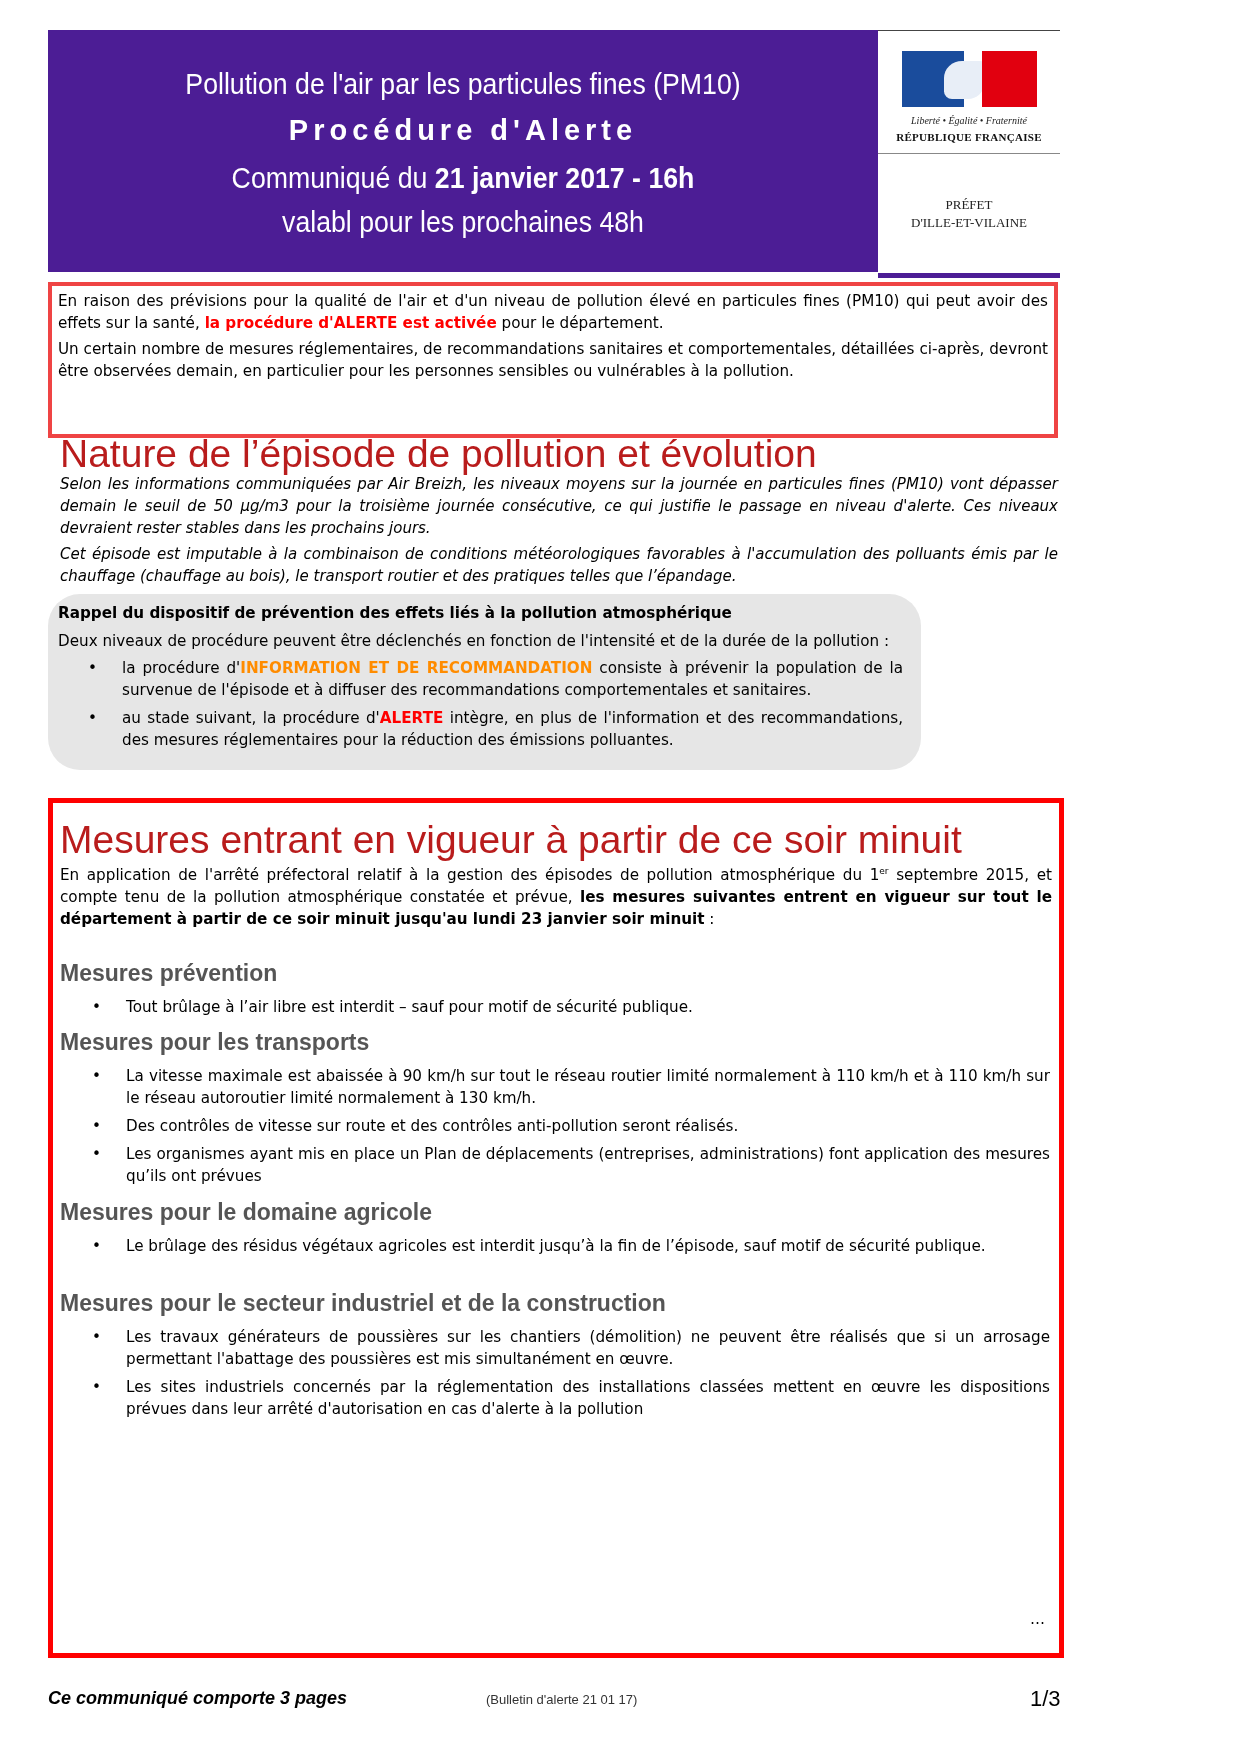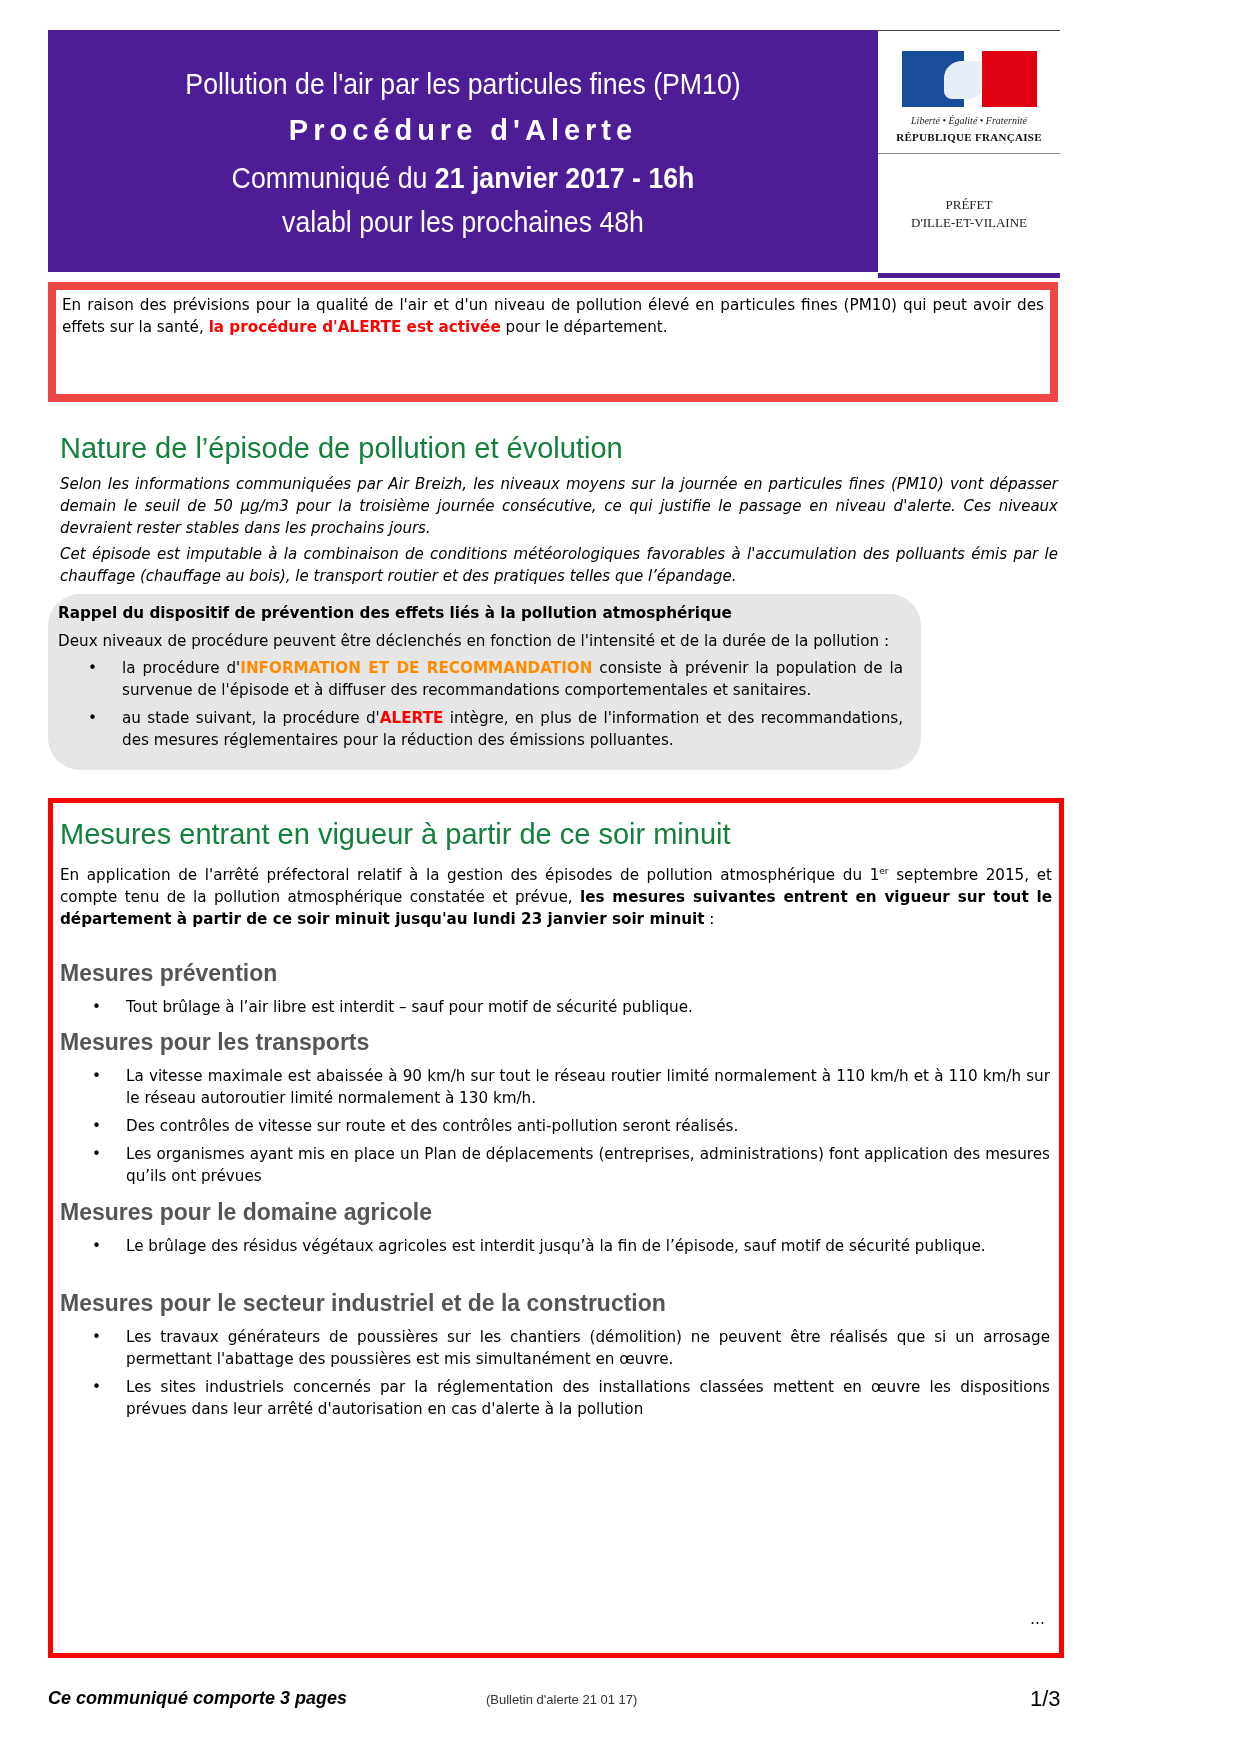--- a/index.html
+++ b/index.html
@@ -18,26 +18,26 @@
   .logo-top { position: absolute; left: 0; top: 0; width: 182px; height: 122px; border-bottom: 1px solid #888; }
   .flag { position: absolute; left: 24px; top: 20px; width: 135px; height: 56px; background: linear-gradient(90deg, #1f3d8c 0 46%, #ffffff 46% 60%, #ffffff 60% 100%); }
   .flag-inner { position: absolute; left: 0; top: 0; width: 62px; height: 56px; background: #1a4c9c; }
   .flag-face { position: absolute; left: 42px; top: 10px; width: 40px; height: 38px; border-radius: 45% 10% 40% 20%; background: #e8eef7; }
   .flag-red { position: absolute; right: 0; top: 0; width: 55px; height: 56px; background: #e1000f; }
   .devise { position: absolute; left: 0; right: 0; top: 84px; text-align: center; font-family: "Liberation Serif", serif; font-style: italic; font-size: 10px; color: #222; }
   .rf { position: absolute; left: 0; right: 0; top: 100px; text-align: center; font-family: "Liberation Serif", serif; font-size: 11px; font-weight: bold; color: #111; letter-spacing: 0.3px; }
   .prefet { position: absolute; left: 0; right: 0; top: 165px; text-align: center; font-family: "Liberation Serif", serif; font-size: 13px; color: #222; line-height: 18px; }
 
   
-  .intro-box { left: 48px; top: 282px; width: 1010px; height: 120px; border: 8px solid #ef4444; box-sizing: border-box; padding: 4px 6px 0 6px; font-size: 15.2px; line-height: 22px; text-align: justify; }
+  .intro-box { left: 48px; top: 282px; width: 1010px; height: 156px; border: 4px solid #ef4444; box-sizing: border-box; padding: 4px 6px 0 6px; font-size: 15.2px; line-height: 22px; text-align: justify; }
   .intro-box p { margin: 0 0 4px 0; }
   .red-bold { color: #ff0000; font-weight: bold; }
 
   
-  .h-big { font-family: "Liberation Sans", sans-serif; font-size: 29px; color: #15803d; }
+  .h-big { font-family: "Liberation Sans", sans-serif; font-size: 39px; color: #b91c1c; }
   .nature-title { left: 60px; top: 432px; }
   .italic-block { left: 48px; top: 473px; width: 1010px; font-style: italic; font-size: 15px; line-height: 22px; text-align: justify; }
   .italic-block p { margin: 0 0 4px 12px; }
 
   .grey-box { left: 48px; top: 594px; width: 873px; height: 176px; background: #e6e6e6; box-sizing: border-box; padding: 8px 18px 0 10px; font-size: 15.2px; line-height: 22px; border-radius: 32px; }
   .grey-box .gtitle { font-weight: bold; margin: 0 0 6px 0; }
   .grey-box .gintro { margin: 0 0 5px 0; }
   .bullet-row { position: relative; padding-left: 64px; text-align: justify; margin-bottom: 6px; }
   .bullet-row .dot { position: absolute; left: 30px; top: 0; }
   .orange-bold { color: #ff8c00; font-weight: bold; }
@@ -79,20 +79,21 @@
     <div class="rf">RÉPUBLIQUE FRANÇAISE</div>
   </div>
   <div class="prefet">
     <div>PRÉFET</div>
     <div>D'ILLE-ET-VILAINE</div>
   </div>
 </div>
 
 <div class="abs intro-box">
   <p><span>En raison des prévisions pour la qualité de l'air et d'un niveau de pollution élevé en particules fines (PM10) qui peut avoir des effets sur la santé, </span><span class="red-bold">la procédure d'ALERTE est activée</span><span> pour le département.</span></p>
+  <p>Un certain nombre de mesures réglementaires, de recommandations sanitaires et comportementales, détaillées ci-après, devront être observées demain, en particulier pour les personnes sensibles ou vulnérables à la pollution.</p>
 </div>
 
 <div class="abs h-big nature-title">Nature de l’épisode de pollution et évolution</div>
 <div class="abs italic-block">
   <p>Selon les informations communiquées par Air Breizh, les niveaux moyens sur la journée en particules fines (PM10) vont dépasser demain le seuil de 50 µg/m3 pour la  troisième journée consécutive, ce qui justifie le passage en niveau d'alerte. Ces niveaux devraient rester stables dans les prochains jours.</p>
   <p>Cet épisode est imputable à la combinaison de conditions météorologiques favorables à l'accumulation des polluants émis par le chauffage (chauffage au bois), le transport routier et des pratiques telles que l’épandage.</p>
 </div>
 
 <div class="abs grey-box">
   <div class="gtitle">Rappel du dispositif de prévention des effets liés à la pollution atmosphérique</div>

